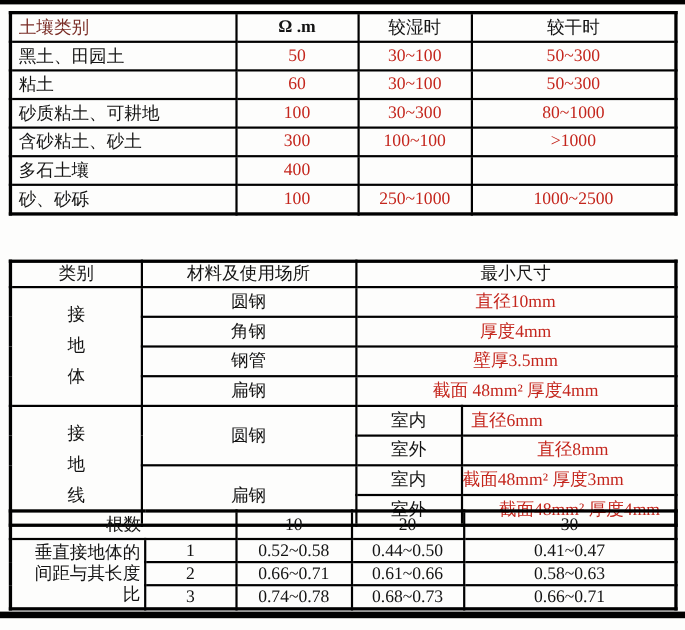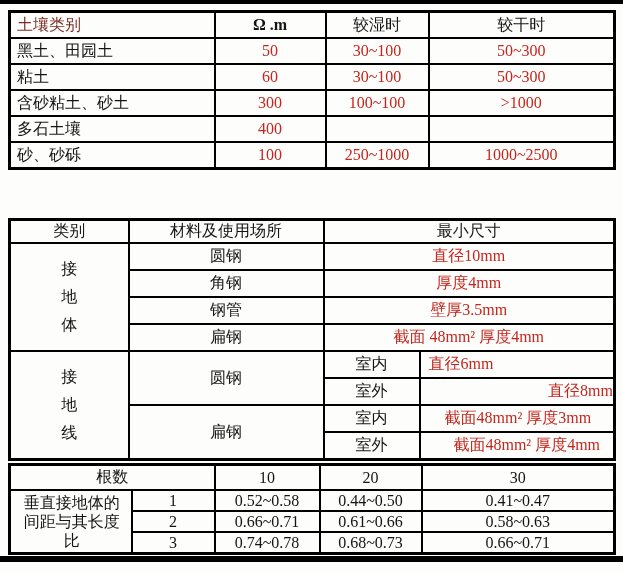--- a/index.html
+++ b/index.html
@@ -26,36 +26,36 @@
     border:3px solid var(--line);
   }
   td,th{
     border:2px solid var(--line);
     padding:0;vertical-align:middle;text-align:center;
     font-weight:normal;overflow:hidden;white-space:nowrap;
   }
   #soil-table{top:10px;}
   #soil-table td,#soil-table th{height:24px;}
   #soil-table .left{text-align:left;padding-left:6px;}
-  #grounding-table{top:218px;}
+  #grounding-table{top:236px;}
   #grounding-table th{height:21px;}
   #grounding-table td{height:25px;}
   #ratio-table{top:463px;}
   #ratio-table th{height:23px;}
   #ratio-table td{height:19px;}
 
   .red{color:var(--red);}
   .maroon{color:var(--maroon);}
   .omega{font-weight:bold;}
   .vstack{
     display:block;width:1.1em;margin:0 auto;
     line-height:28px;word-break:break-all;white-space:normal;
   }
   .wraplabel{
-    text-align:center;padding:1px 3px 1px 5px;
+    text-align:right;padding:1px 3px 1px 5px;
     line-height:19px;white-space:normal;
   }
 </style>
 </head>
 <body>
 
 <div id="top-rule" class="page-rule"></div>
 
 <table id="soil-table">
   <colgroup>
@@ -77,20 +77,26 @@
     <td class="red">30~100</td>
     <td class="red">50~300</td>
   </tr>
   <tr>
     <td class="left">粘土</td>
     <td class="red">60</td>
     <td class="red">30~100</td>
     <td class="red">50~300</td>
   </tr>
   <tr>
+    <td class="left">砂质粘土、可耕地</td>
+    <td class="red">100</td>
+    <td class="red">30~300</td>
+    <td class="red">80~1000</td>
+  </tr>
+  <tr>
     <td class="left">含砂粘土、砂土</td>
     <td class="red">300</td>
     <td class="red">100~100</td>
     <td class="red">&gt;1000</td>
   </tr>
   <tr>
     <td class="left">多石土壤</td>
     <td class="red">400</td>
     <td class="red"></td>
     <td class="red"></td>
@@ -139,26 +145,26 @@
   <tr>
     <td rowspan="4">
           <span class="vstack">接地线</span>
         </td>
     <td rowspan="2">圆钢</td>
     <td>室内</td>
     <td class="red left" style="text-align:left;padding-left:8px;">直径6mm</td>
   </tr>
   <tr>
     <td>室外</td>
-    <td class="red" style="text-align:right;padding-left:8px;">直径8mm</td>
+    <td class="red" style="text-align:center;padding-left:8px;">直径8mm</td>
   </tr>
   <tr>
     <td rowspan="2">扁钢</td>
     <td>室内</td>
-    <td class="red" style="text-align:left;padding-left:24px;">截面48mm² 厚度3mm</td>
+    <td class="red" style="text-align:left;padding-left:0;">截面48mm² 厚度3mm</td>
   </tr>
   <tr>
     <td>室外</td>
     <td class="red" style="text-align:center;padding-left:20px;">截面48mm² 厚度4mm</td>
   </tr>
 </tbody>
   </table>
 
 <table id="ratio-table">
   <colgroup>

